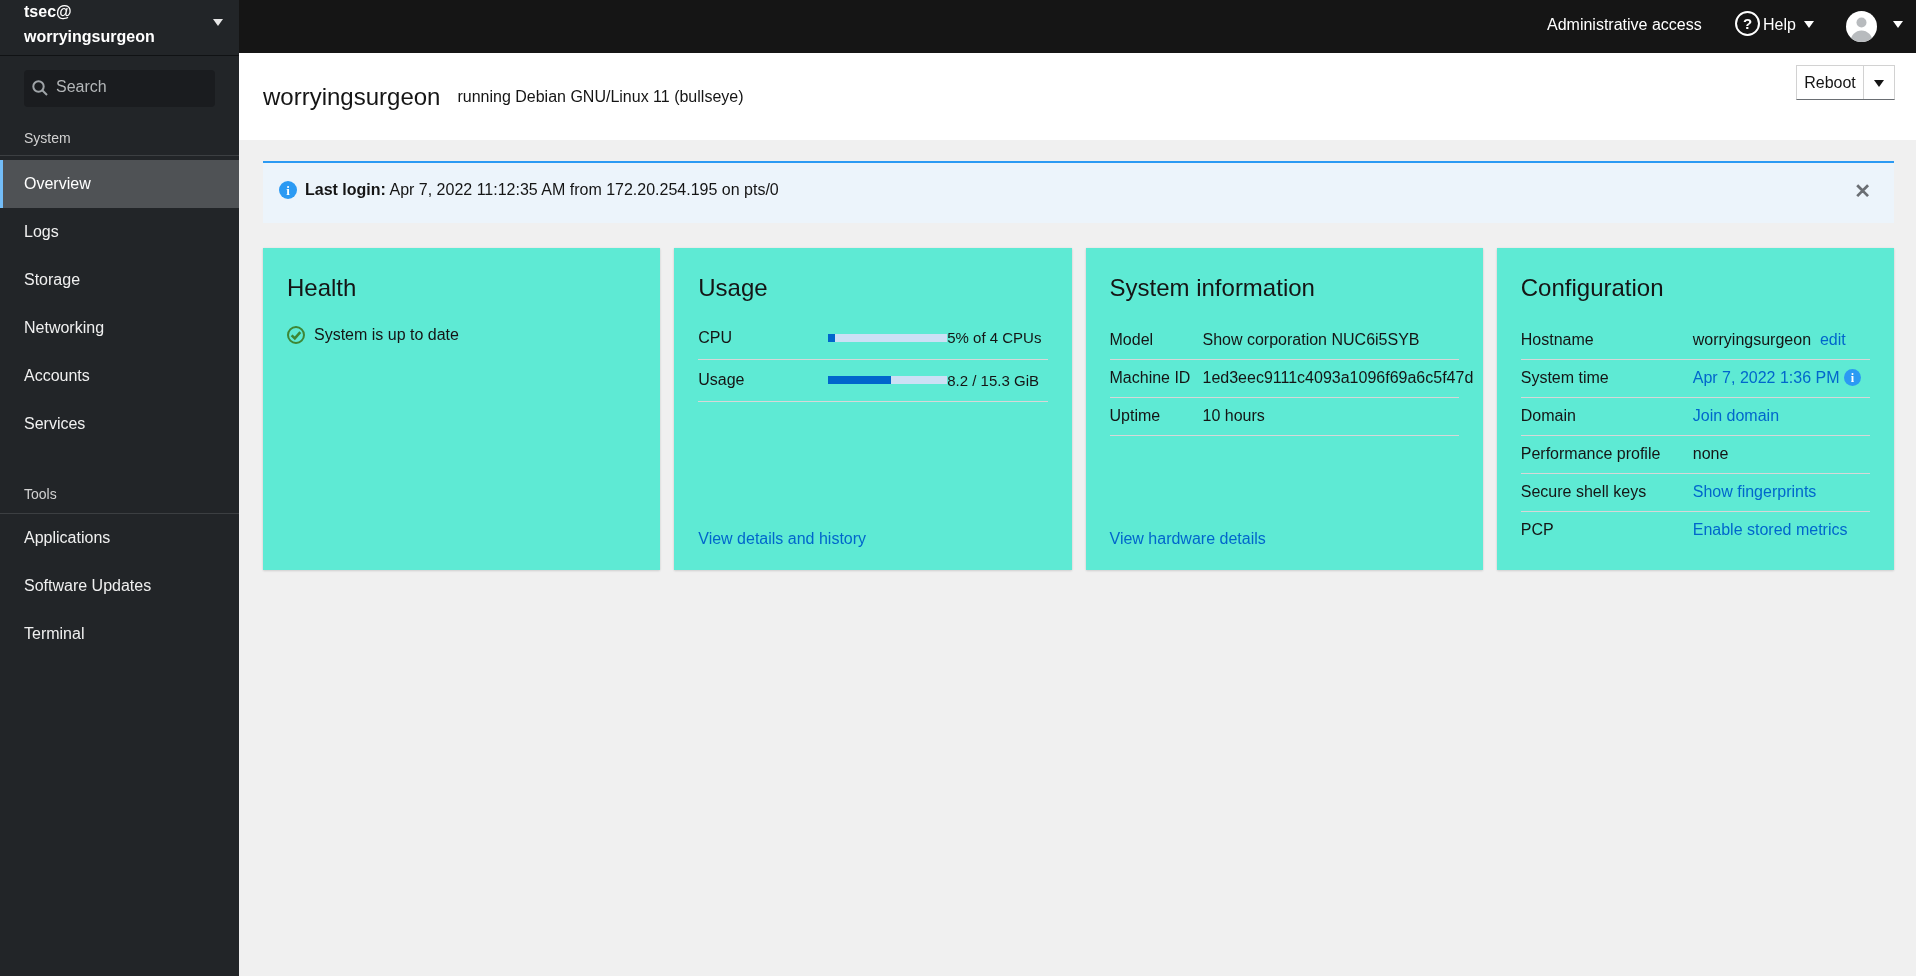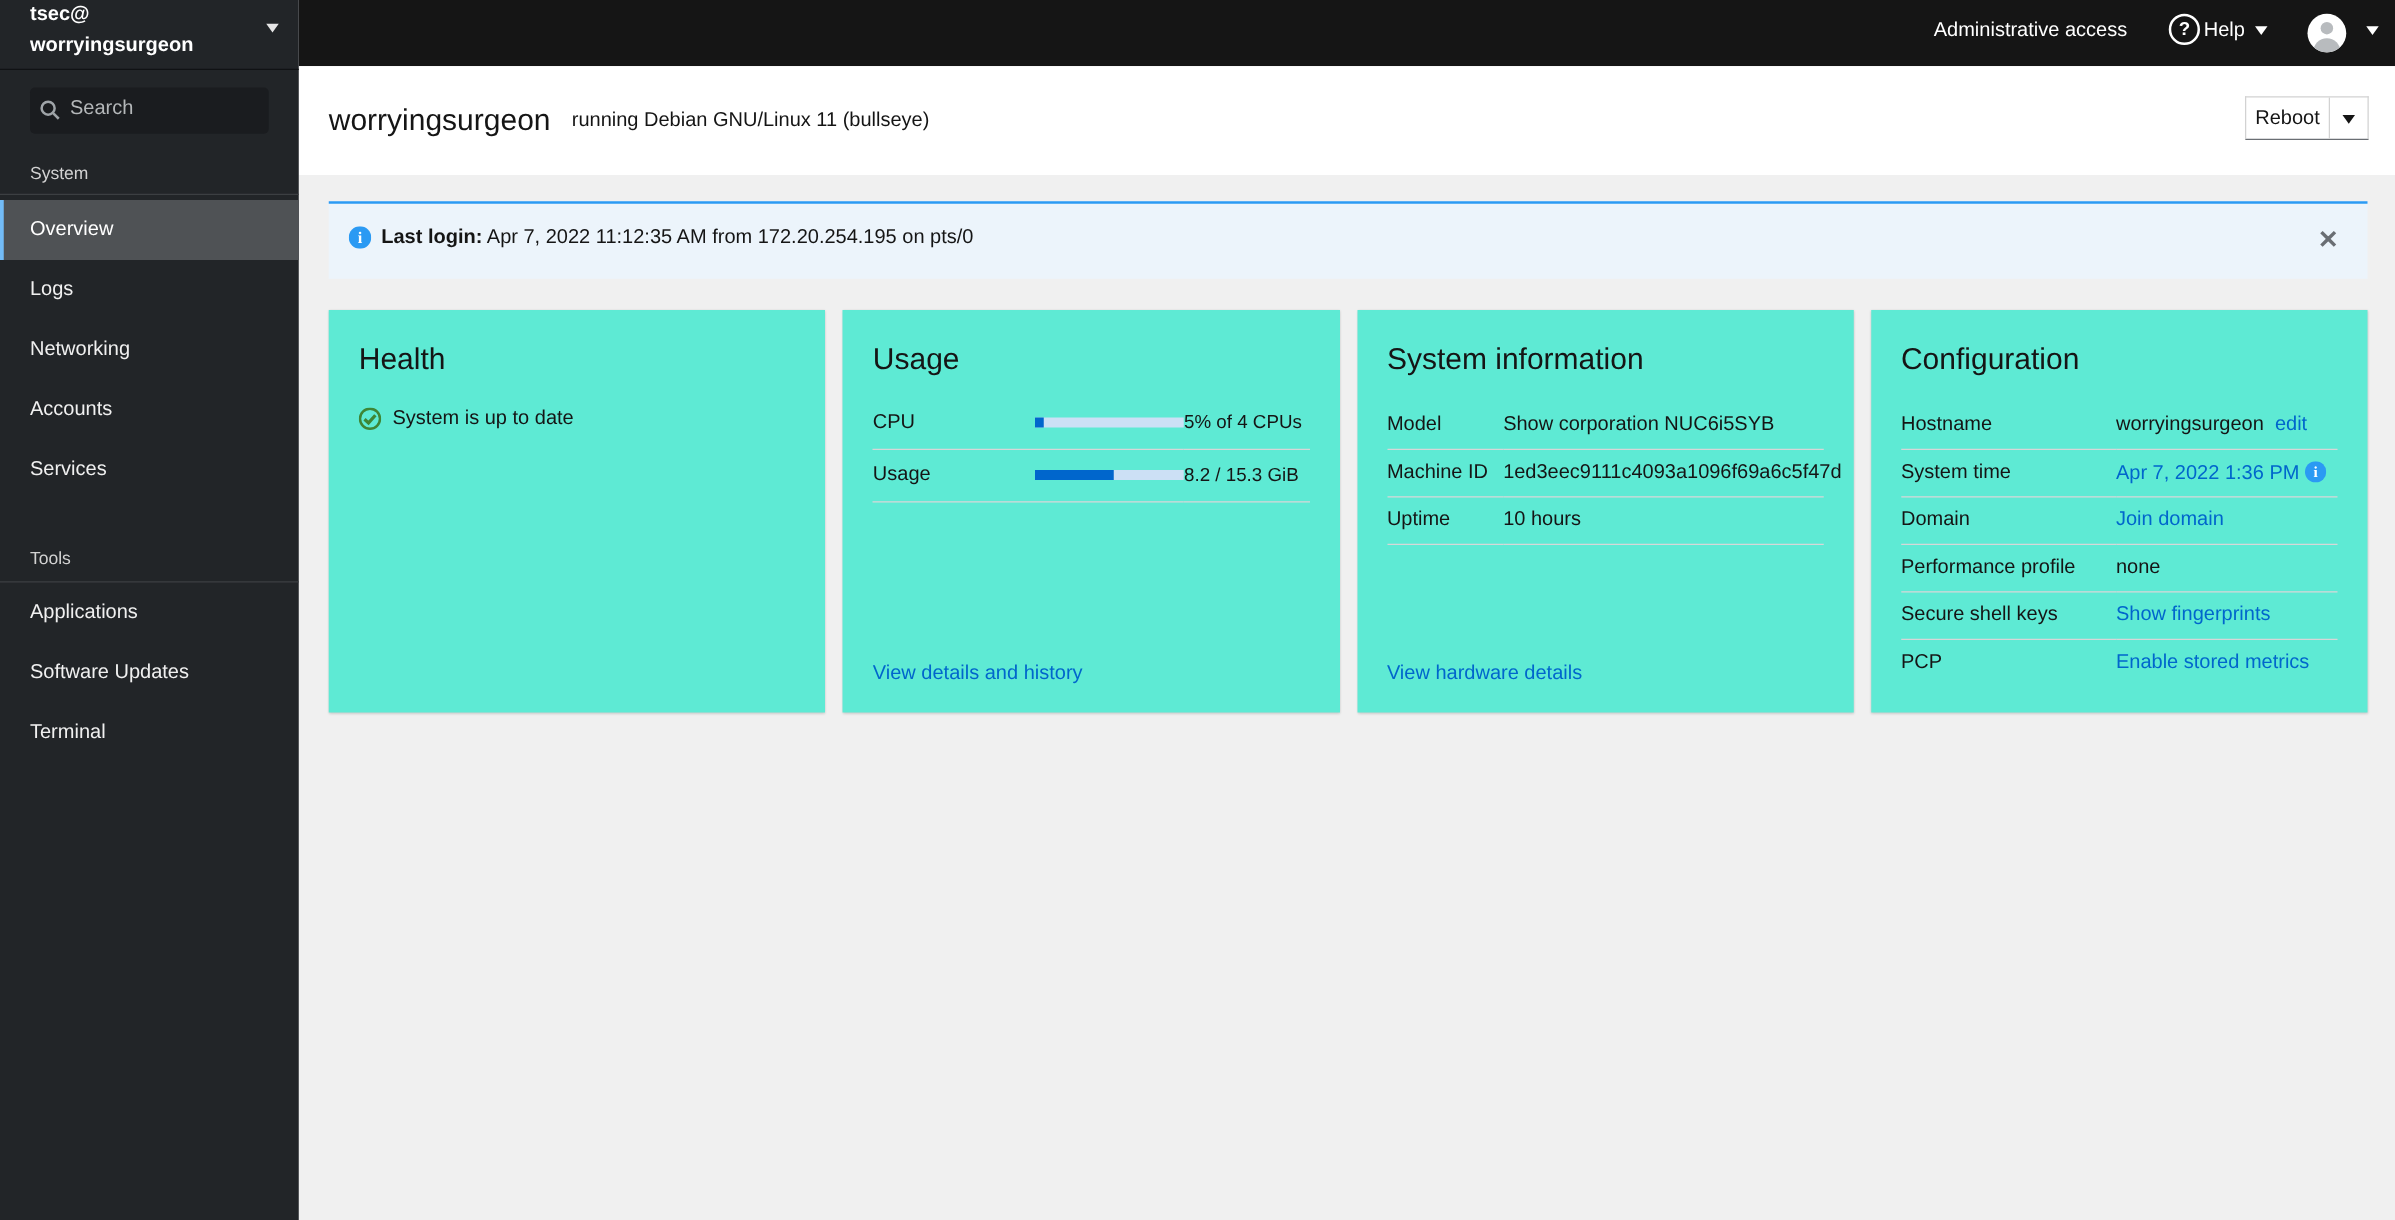--- a/index.html
+++ b/index.html
@@ -33,21 +33,21 @@
 .mh-caret { position:absolute; width:0; height:0; border-left:5.5px solid transparent; border-right:5.5px solid transparent; border-top:7px solid #fff; }
 #mh-caret1 { left:1565px; top:21px; }
 #mh-avatar { position:absolute; left:1607px; top:11px; width:31px; height:31px; background:#fff; border-radius:50%; overflow:hidden; }
 #mh-caret2 { left:1654px; top:21px; }
 
 
 #main { position:absolute; left:239px; top:53px; width:1677px; height:923px; background:#f0f0f0; }
 #pagehead { height:87px; background:#fff; position:relative; padding:0 24px; display:flex; align-items:center; }
 #pagehead h1 { font-size:24px; font-weight:normal; line-height:31px; }
 #pagehead .sub { font-size:16px; margin-left:17px; line-height:21px; }
-#reboot { position:absolute; right:21px; top:24px; height:35px; display:flex; background:#fff; border:1px solid #d2d2d2; border-bottom-color:#6a6e73; }
+#reboot { position:absolute; right:21px; top:12px; height:35px; display:flex; background:#fff; border:1px solid #d2d2d2; border-bottom-color:#6a6e73; }
 #reboot .rl { width:66px; text-align:center; line-height:33px; font-size:16px; }
 #reboot .rr { width:31px; border-left:1px solid #d2d2d2; position:relative; }
 #reboot .rr:after { content:""; position:absolute; left:10px; top:14px; border-left:5.5px solid transparent; border-right:5.5px solid transparent; border-top:7px solid #151515; }
 
 #content { padding:21px 22px 0 24px; }
 
 
 #alert { position:relative; height:62px; background:#ecf4fb; border-top:2px solid #2b9af3; padding:16px 16px 0 16px; }
 #alert .icon { position:absolute; left:16px; top:18px; }
 #alert .txt { margin-left:26px; font-size:16px; line-height:21px; }
@@ -98,20 +98,21 @@
         <circle cx="7.5" cy="7.5" r="5.2"></circle>
         <line x1="11.5" y1="11.5" x2="16" y2="16"></line>
       </svg>
     <span>Search</span>
   </div>
   <div class="navsec-title" id="sec1-title">System</div>
   <div id="sec1-line"></div>
   <ul class="nav" id="nav1">
     <li class="sel">Overview</li>
     <li>Logs</li>
+    <li>Storage</li>
     <li>Networking</li>
     <li>Accounts</li>
     <li>Services</li>
   </ul>
   <div class="navsec-title" id="sec2-title">Tools</div>
   <div id="sec2-line"></div>
   <ul class="nav" id="nav2">
     <li>Applications</li>
     <li>Software Updates</li>
     <li>Terminal</li>

